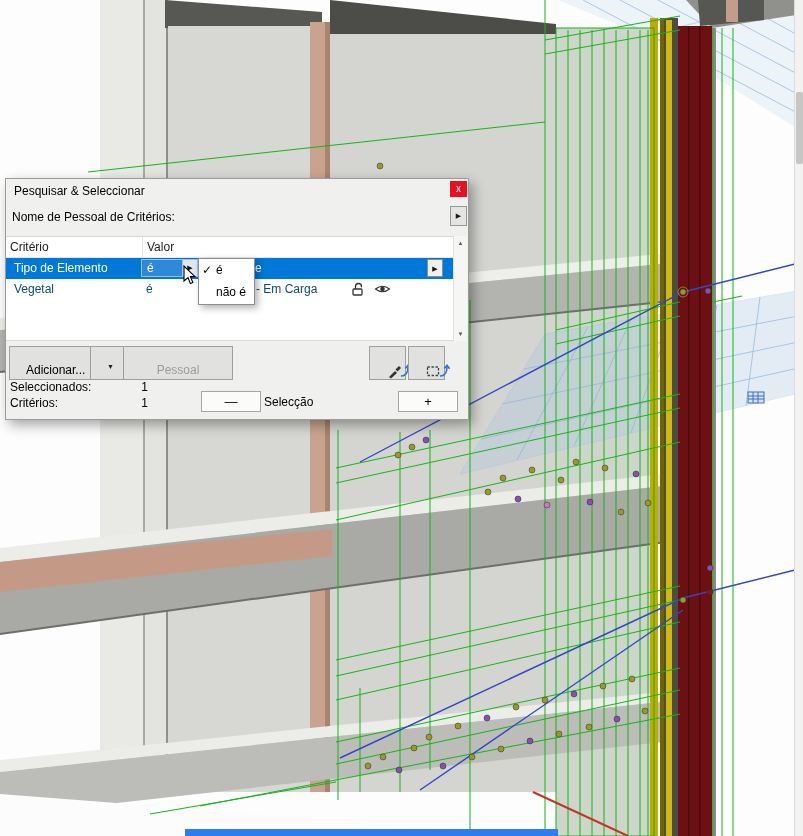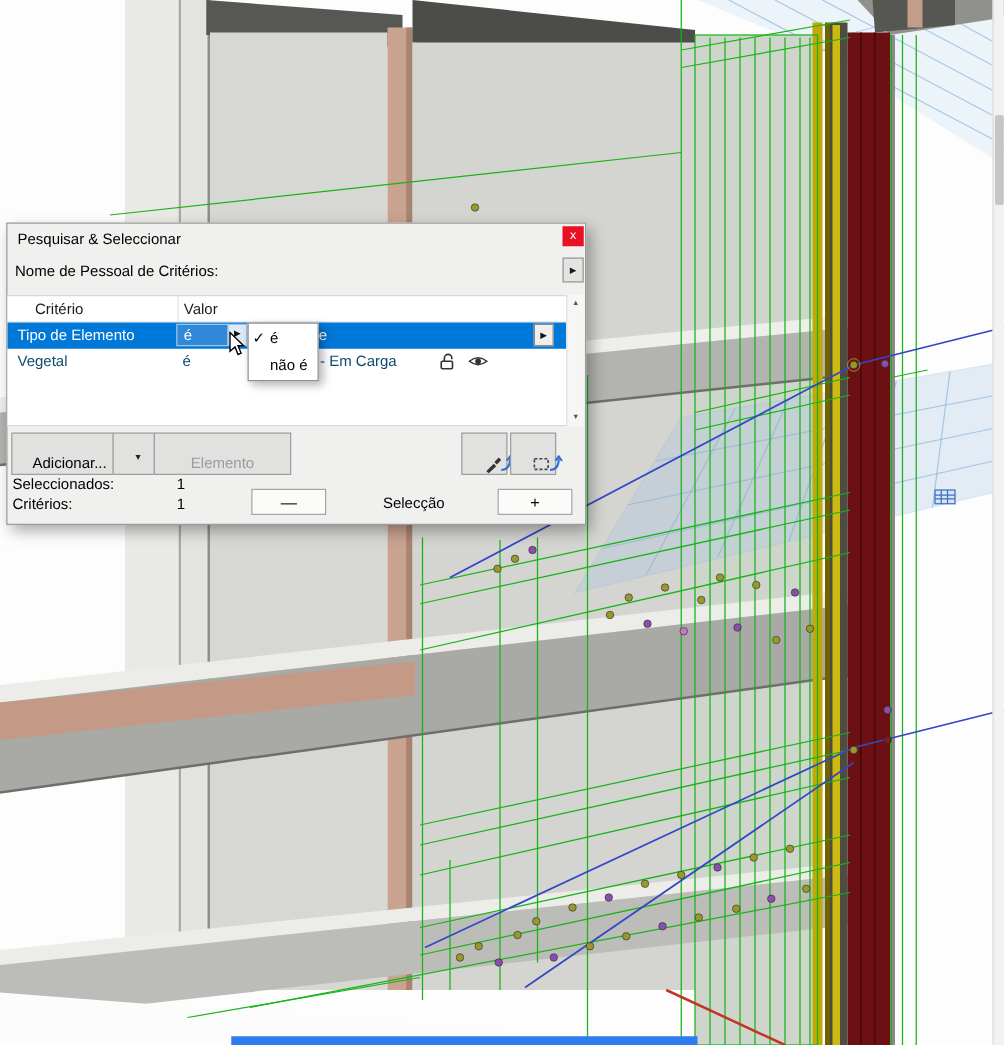--- a/index.html
+++ b/index.html
@@ -26,21 +26,21 @@
   .combo .cval{position:absolute;left:22px;top:2px}
   .combo .chev{position:absolute;right:5px;top:1px;color:#404040;font-size:11px;line-height:16px}
   .flyoutbtn{position:absolute;left:444px;top:27px;width:17px;height:20px;background:#e4e4e3;
              border:1px solid #979797;box-sizing:border-box;padding:0;font-size:7px;color:#1c1c1c;font-family:inherit}
 
   .table{position:absolute;left:0;top:57px;width:447px;height:105px;background:#fff;
          border-top:1px solid #d8d8d8;border-bottom:1px solid #d8d8d8;box-sizing:border-box}
   .colsep{position:absolute;left:136px;top:0;width:1px;height:21px;background:#e2e2e2}
   .thead{position:absolute;left:0;top:0;right:0;height:21px;border-bottom:1px solid #e6e6e6;box-sizing:border-box}
   .th{position:absolute;top:3px;color:#1c1c1c;white-space:nowrap}
-  .th.c1{left:22px}.th.c2{left:141px}
+  .th.c1{left:4px}.th.c2{left:141px}
   .trow{position:absolute;left:0;right:0;height:21px}
   .trow.r1{top:21px;background:#0078d7;color:#fff}
   .trow.r2{top:42px;color:#0c4a6e}
   .cellc1{position:absolute;left:8px;top:3px;white-space:nowrap}
   .opcombo{position:absolute;left:135px;top:1px;width:57px;height:18px;background:#2f88d8;
            border:1px solid #9cc3e8;box-sizing:border-box}
   .opcombo .optext{position:absolute;left:5px;top:1px;color:#fff}
   .opbtn{position:absolute;right:0;top:0;width:15px;height:16px;background:#dfe9f5;border-left:1px solid #9cc3e8;
          font-size:7px;color:#111;text-align:center;line-height:16px;box-sizing:border-box}
   .frag{position:absolute;left:249px;top:3px}
@@ -71,21 +71,21 @@
   .btn-pick{left:363px}
   .btn-marq{left:402px}
 
   .stlabel{position:absolute;left:4px;white-space:nowrap}
   .stval{position:absolute;left:118px;width:24px;text-align:right}
   .row-a{top:201px}.row-b{top:217px}
   .btn-sm{position:absolute;top:212px;width:60px;height:21px;background:#fbfbfa;border:1px solid #a6a6a6;
           box-sizing:border-box;font-size:13px;font-family:inherit;padding:0;line-height:17px}
   .btn-minus{left:195px}
   .btn-plus{left:392px}
-  .sel-label{position:absolute;left:258px;top:216px;width:134px;text-align:center}
+  .sel-label{position:absolute;left:258px;top:216px;width:134px;text-align:left}
 
   .cursor{position:absolute;left:183px;top:265px;z-index:60;pointer-events:none}
 </style>
 </head>
 <body>
 
 <div class="stage">
 
   <svg class="viewport" width="803" height="836" viewBox="0 0 803 836">
     <rect width="803" height="836" fill="#fdfdfd"></rect>
@@ -315,21 +315,21 @@
       </div>
       <div class="pitem">
         <span>não é</span>
       </div>
     </div>
 
     <button class="btn btn-add">Adicionar...</button>
     <button class="btn btn-adddrop">
       <span>▼</span>
     </button>
-    <button class="btn btn-remove" disabled="">Elemento</button>
+    <button class="btn btn-remove" disabled="">Pessoal</button>
 
     <button class="btn btn-icon btn-pick">
       <svg width="26" height="16" viewBox="0 0 26 16">
         <path d="M3,14 L9,8 L11,10 L5,15.5 Z" fill="#333"></path>
         <path d="M9.5,6.5 l3.5,-3.5 2,2 -3.5,3.5 z" fill="#333"></path>
         <path d="M15,13 C20,13 22,9 22,4" stroke="#2f6fd0" stroke-width="1.6" fill="none"></path>
         <path d="M19.3,5.5 L22,2.2 L24.6,5.8" stroke="#2f6fd0" stroke-width="1.6" fill="none"></path>
       </svg>
     </button>
     <button class="btn btn-icon btn-marq">

